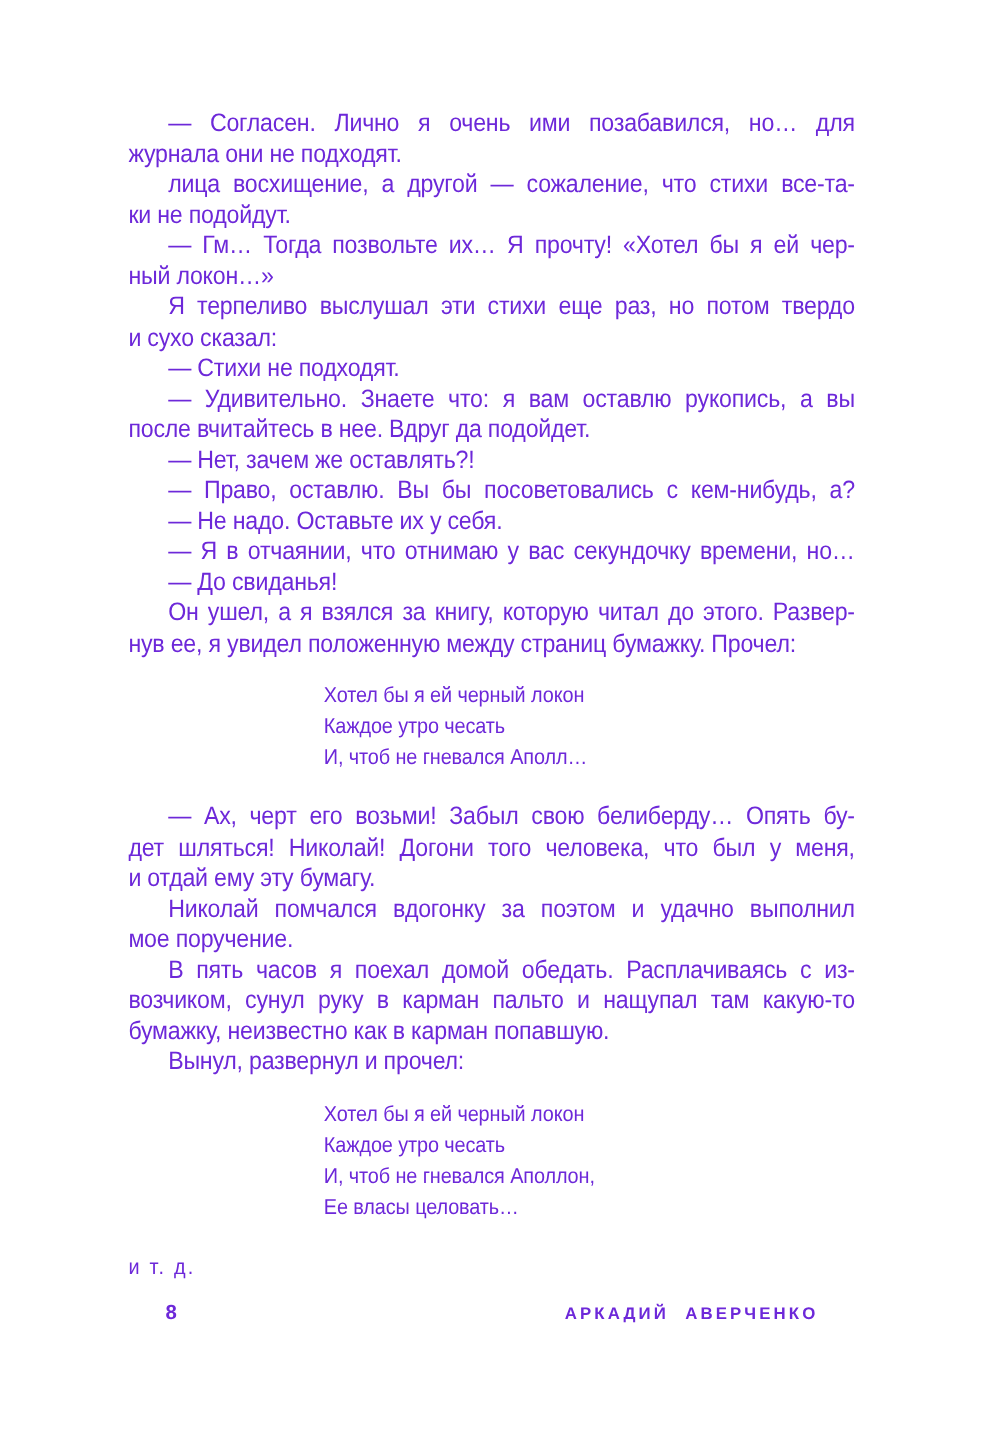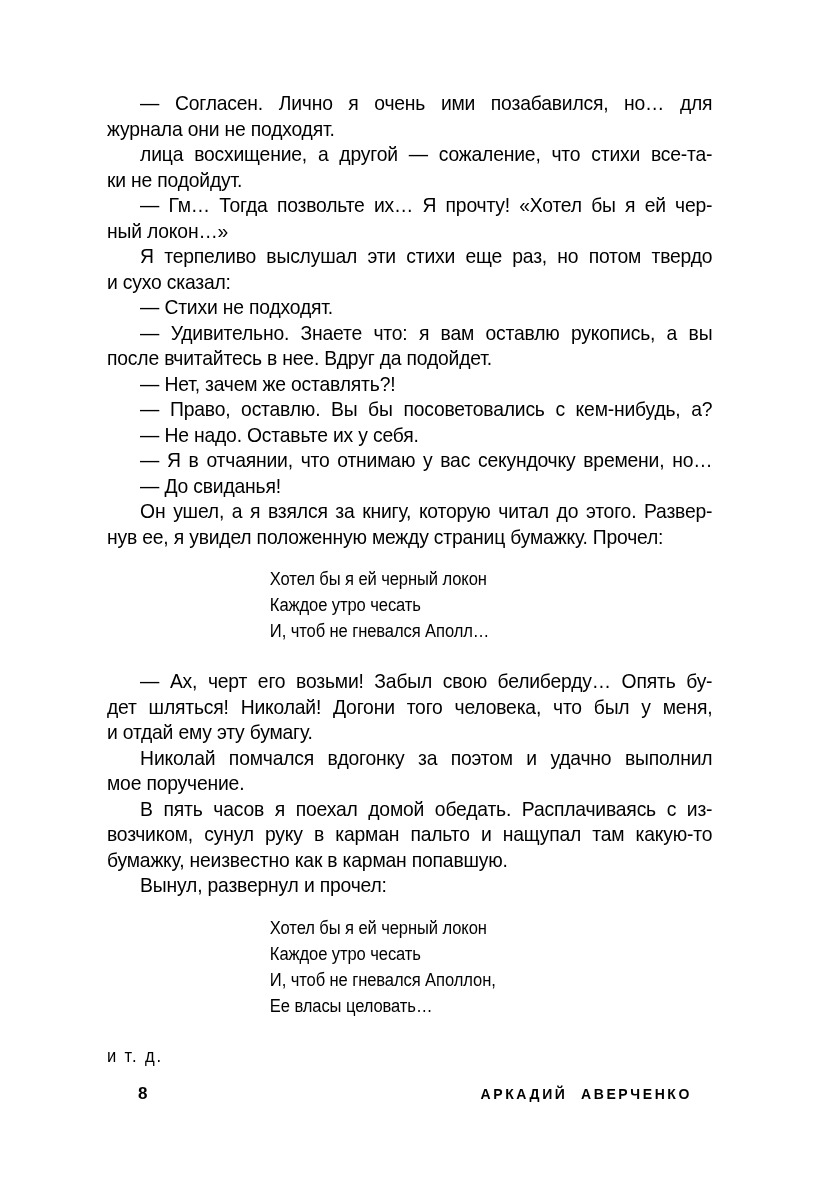--- a/index.html
+++ b/index.html
@@ -7,21 +7,21 @@
     padding: 0;
     background: #ffffff;
   }
   .page {
     position: relative;
     width: 840px;
     height: 1191px;
     background: #ffffff;
     overflow: hidden;
     font-family: "Liberation Sans", sans-serif;
-    color: #000000;
+    color: #6d28d9;
   }
   
   .content {
     position: absolute;
     left: 107px;
     top: 90px;
     width: 658px;
     transform: scaleX(0.92);
     transform-origin: left top;
     font-size: 21px;
@@ -64,21 +64,21 @@
   }
   .page-number {
     font-size: 17px;
     margin-left: 31px;
     letter-spacing: 0.5px;
   }
   .running-head {
     font-size: 14px;
     letter-spacing: 2.6px;
     word-spacing: 7px;
-    margin-right: 20px;
+    margin-right: 30px;
     text-transform: uppercase;
   }
 </style>
 </head>
 <body>
 
 <div class="page">
   <div class="content">
       <div class="para">
         <div class="line first">— Согласен. Лично я очень ими позабавился, но… для</div>

